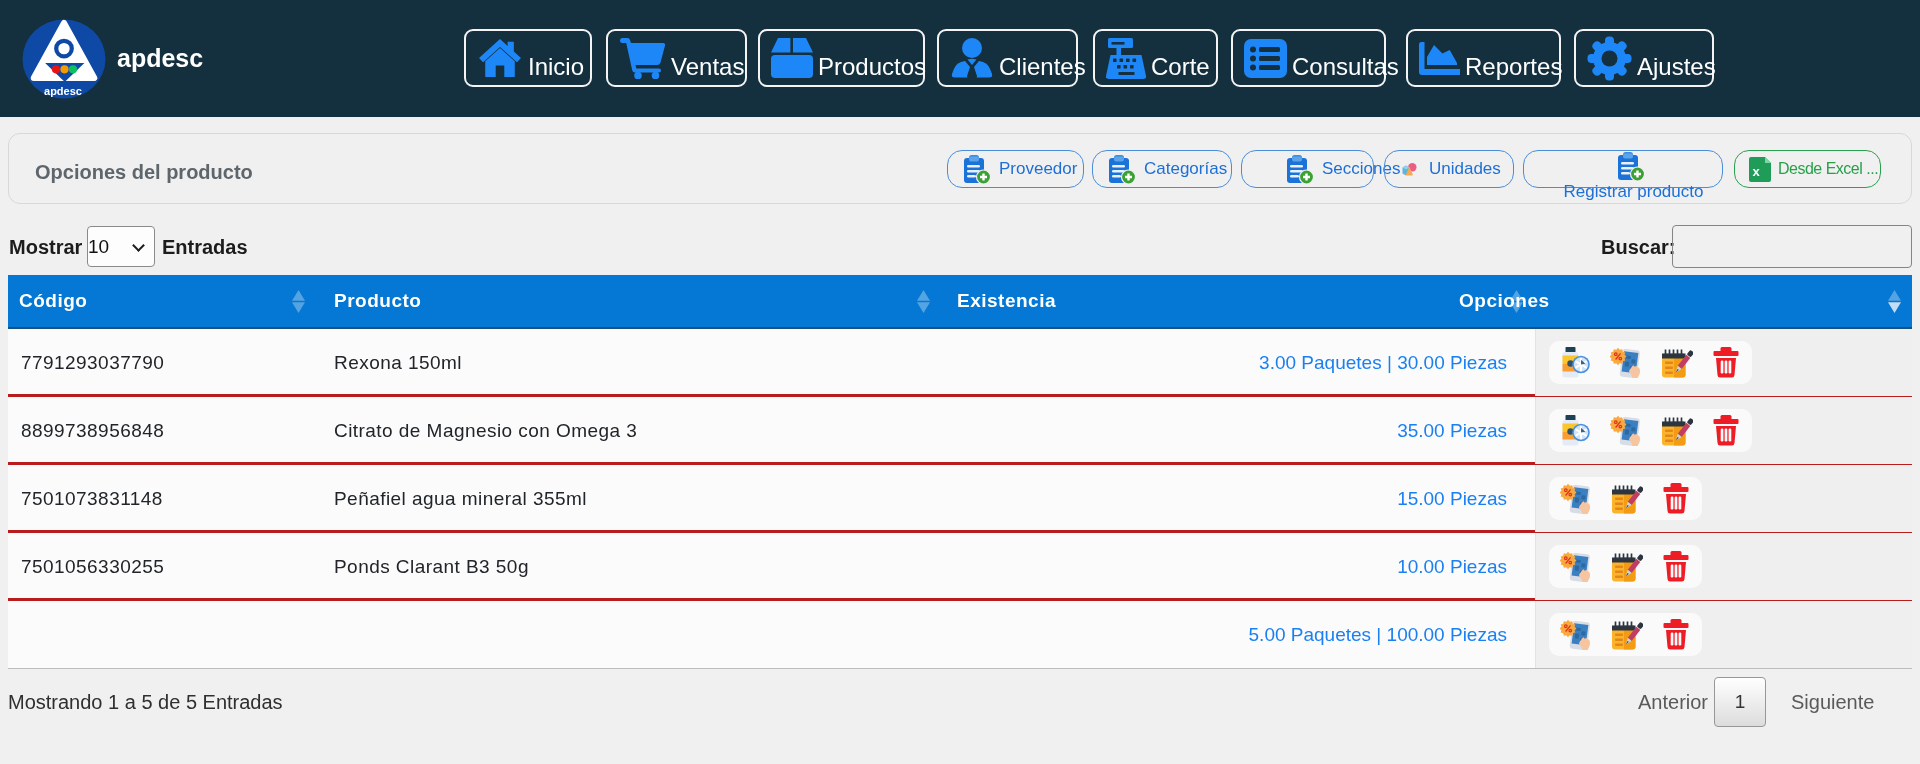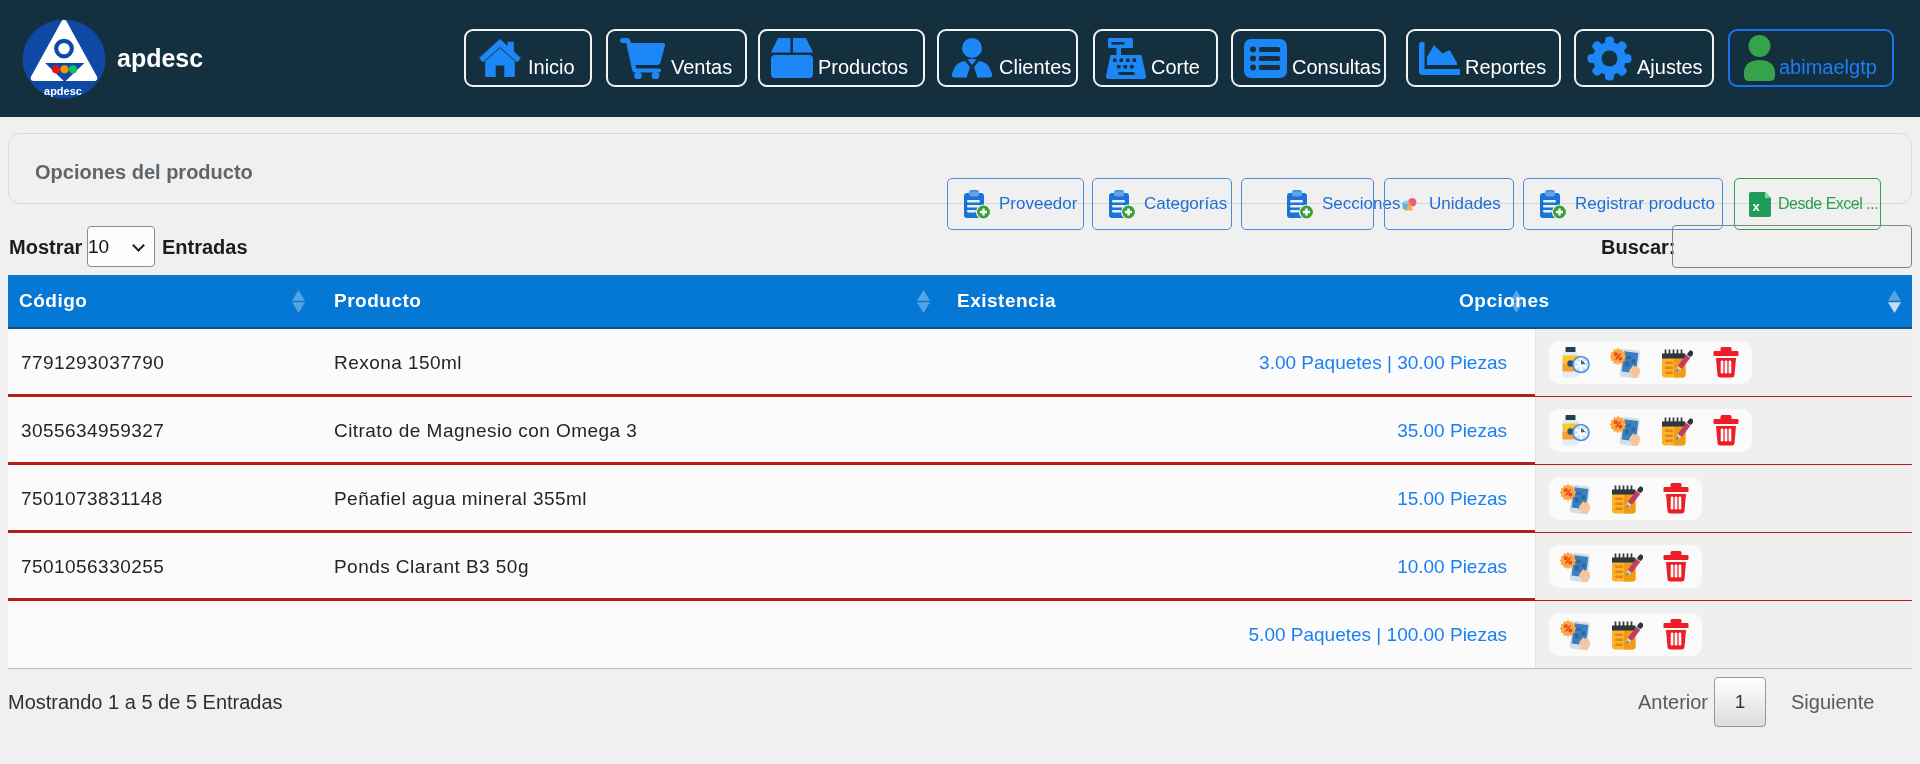--- a/index.html
+++ b/index.html
@@ -2,35 +2,35 @@
 <html><head>
 <meta charset="utf-8">
 <style>
   * { margin:0; padding:0; box-sizing:border-box; }
   html,body { width:1920px; height:764px; overflow:hidden; }
   body { background:#f0f0f0; font-family:"Liberation Sans", sans-serif; position:relative; }
   .abs { position:absolute; }
   
   #nav { left:0; top:0; width:1920px; height:117px; background:#14303f; }
   .navbtn { top:29px; height:58px; border:2px solid #f4f4f4; border-radius:9px;
-            display:flex; align-items:center; padding-left:11px; color:#fff; font-size:20px; }
+            display:flex; align-items:center; padding-left:11px; color:#fff; font-size:24px; }
   .navbtn svg { flex:none; }
   .navbtn span { transform:translateY(9px); margin-left:5px; white-space:nowrap; }
   #brand { left:117px; top:0; height:117px; display:flex; align-items:center;
            color:#fff; font-size:25px; font-weight:bold; }
   #userbtn { left:1728px; width:166px; border-color:#1a73e8; }
   #userbtn span { color:#1f7cf4; margin-left:1px; }
   
   #card { left:8px; top:133px; width:1904px; height:71px; border:1px solid #d8d8d8;
           border-radius:12px; }
   #cardtitle { left:35px; top:137px; height:71px; display:flex; align-items:center;
                color:#5e666c; font-size:20px; font-weight:bold; }
-  .cbtn { top:150px; height:52px; border:1px solid #4a8ed9; border-radius:5px;
+  .cbtn { top:150px; height:38px; border:1px solid #4a8ed9; border-radius:15px;
           display:flex; align-items:center; padding-left:13px;
-          color:#1d6fd6; font-size:17px;margin-top:28px; }
+          color:#1d6fd6; font-size:17px; }
   .cbtn svg { flex:none; }
   .cbtn span { margin-left:8px; white-space:nowrap; }
   .cbtn.green { border-color:#2aa14e; color:#27a04b; font-size:16px; }
   
   #mostrar { left:9px; top:227px; height:40px; display:flex; align-items:center;
              font-size:20px; font-weight:bold; color:#1c1c1c; }
   #lensel { left:87px; top:226px; width:68px; height:41px; border:1px solid #8a8a8a;
             border-radius:4px; background:#fdfdfd; font-size:19px; color:#111;
             display:flex; align-items:center; }
   #lensel .caret { position:absolute; right:11px; top:14px; width:9px; height:9px;
@@ -163,27 +163,20 @@
       <g>
         <rect x="18" y="0.5" width="9" height="44" rx="4"></rect>
         <rect x="18" y="0.5" width="9" height="44" rx="4" transform="rotate(45 22.5 22.5)"></rect>
         <rect x="18" y="0.5" width="9" height="44" rx="4" transform="rotate(90 22.5 22.5)"></rect>
         <rect x="18" y="0.5" width="9" height="44" rx="4" transform="rotate(135 22.5 22.5)"></rect>
       </g>
       <circle cx="22.5" cy="22.5" r="8" fill="#14303f"></circle>
     </svg>
     <span>Ajustes</span>
   </div>
-  <div id="userbtn" class="navbtn abs">
-    <svg width="37" height="46" viewBox="0 0 37 46" fill="#36a24a">
-      <circle cx="18.5" cy="11" r="11"></circle>
-      <path d="M18.5 25 Q31.5 25 34 35.5 V41 Q34 46 29 46 H8 Q3 46 3 41 V35.5 Q5.5 25 18.5 25 Z"></path>
-    </svg>
-    <span>abimaelgtp</span>
-  </div>
 </div>
 
 <div id="card" class="abs"></div>
 <div id="cardtitle" class="abs">Opciones del producto</div>
 <div class="cbtn abs" style="left:947px; width:137px;">
   <svg width="30" height="31" viewBox="0 0 30 31">
     <rect x="8" y="1" width="10" height="8" rx="2.5" fill="#3b8de2"></rect>
     <rect x="3" y="4" width="20" height="25" rx="3" fill="#1b72d8"></rect>
     <rect x="8" y="2.5" width="10" height="5" rx="2" fill="#5ba4ea"></rect>
     <rect x="6" y="11" width="13" height="2.6" rx="1.3" fill="#e8f1fb"></rect>
@@ -222,21 +215,21 @@
 </div>
 <div class="cbtn abs" style="left:1384px; width:130px; padding-left:17px;">
   <svg width="15" height="13" viewBox="0 0 15 13">
     <circle cx="10.3" cy="4.2" r="4.2" fill="#eb5e81"></circle>
     <path d="M0.5 4.5 L4 2.6 L7.5 4.5 V10.5 L4 12.4 L0.5 10.5 Z" fill="#5fb3dc"></path>
     <path d="M4 2.6 L7.5 4.5 L4 6.4 L0.5 4.5 Z" fill="#8fd0ec"></path>
     <path d="M7.3 3.8 L10.8 11.6 Q11.1 12.6 10 12.6 L4.8 12.6 Q3.7 12.6 4 11.6 Z" fill="#f5a952"></path>
   </svg>
   <span style="margin-left:12px;">Unidades</span>
 </div>
-<div class="cbtn abs" style="left:1523px; width:200px;">
+<div class="cbtn abs" style="left:1523px; width:200px;flex-direction:column;">
   <svg width="30" height="31" viewBox="0 0 30 31">
     <rect x="8" y="1" width="10" height="8" rx="2.5" fill="#3b8de2"></rect>
     <rect x="3" y="4" width="20" height="25" rx="3" fill="#1b72d8"></rect>
     <rect x="8" y="2.5" width="10" height="5" rx="2" fill="#5ba4ea"></rect>
     <rect x="6" y="11" width="13" height="2.6" rx="1.3" fill="#e8f1fb"></rect>
     <rect x="6" y="16" width="13" height="2.6" rx="1.3" fill="#e8f1fb"></rect>
     <rect x="6" y="21" width="9" height="2.6" rx="1.3" fill="#e8f1fb"></rect>
     <circle cx="22.5" cy="23" r="7" fill="#3ba135" stroke="#f0f0f0" stroke-width="1.2"></circle>
     <path d="M21.3 19.5 h2.4 v2.3 h2.3 v2.4 h-2.3 v2.3 h-2.4 v-2.3 h-2.3 v-2.4 h2.3 Z" fill="#fff"></path>
   </svg>
@@ -350,21 +343,21 @@
 <g fill="#fafafa">
 <rect x="7.7" y="13.5" width="2.7" height="13" rx="1.2"></rect>
 <rect x="11.65" y="13.5" width="2.7" height="13" rx="1.2"></rect>
 <rect x="15.6" y="13.5" width="2.7" height="13" rx="1.2"></rect>
 </g>
 </svg>
     </div>
 </div>
 <div class="row abs" style="top:397px;">
   <div class="opccell"></div>
-  <div class="cell" style="left:13px;">3055634959327</div>
+  <div class="cell" style="left:13px;">8899738956848</div>
   <div class="cell" style="left:326px;">Citrato de Magnesio con Omega 3</div>
   <div class="exis">35.00 Piezas</div>
   <div class="chip">
       <svg width="30" height="31" viewBox="0 0 30 31">
 <rect x="5.5" y="0" width="10" height="5.5" rx="0.8" fill="#1d4258"></rect>
 <rect x="2.5" y="5" width="16" height="25.5" rx="2.5" fill="#e4ebf5"></rect>
 <rect x="2.5" y="8.5" width="16" height="8" fill="#fcc52c"></rect>
 <rect x="2.5" y="16.5" width="16" height="8" fill="#fb9e32"></rect>
 <circle cx="10.5" cy="16.5" r="3.2" fill="#2b5370"></circle>
 <circle cx="21" cy="17.5" r="8.8" fill="#4a90e2"></circle>

